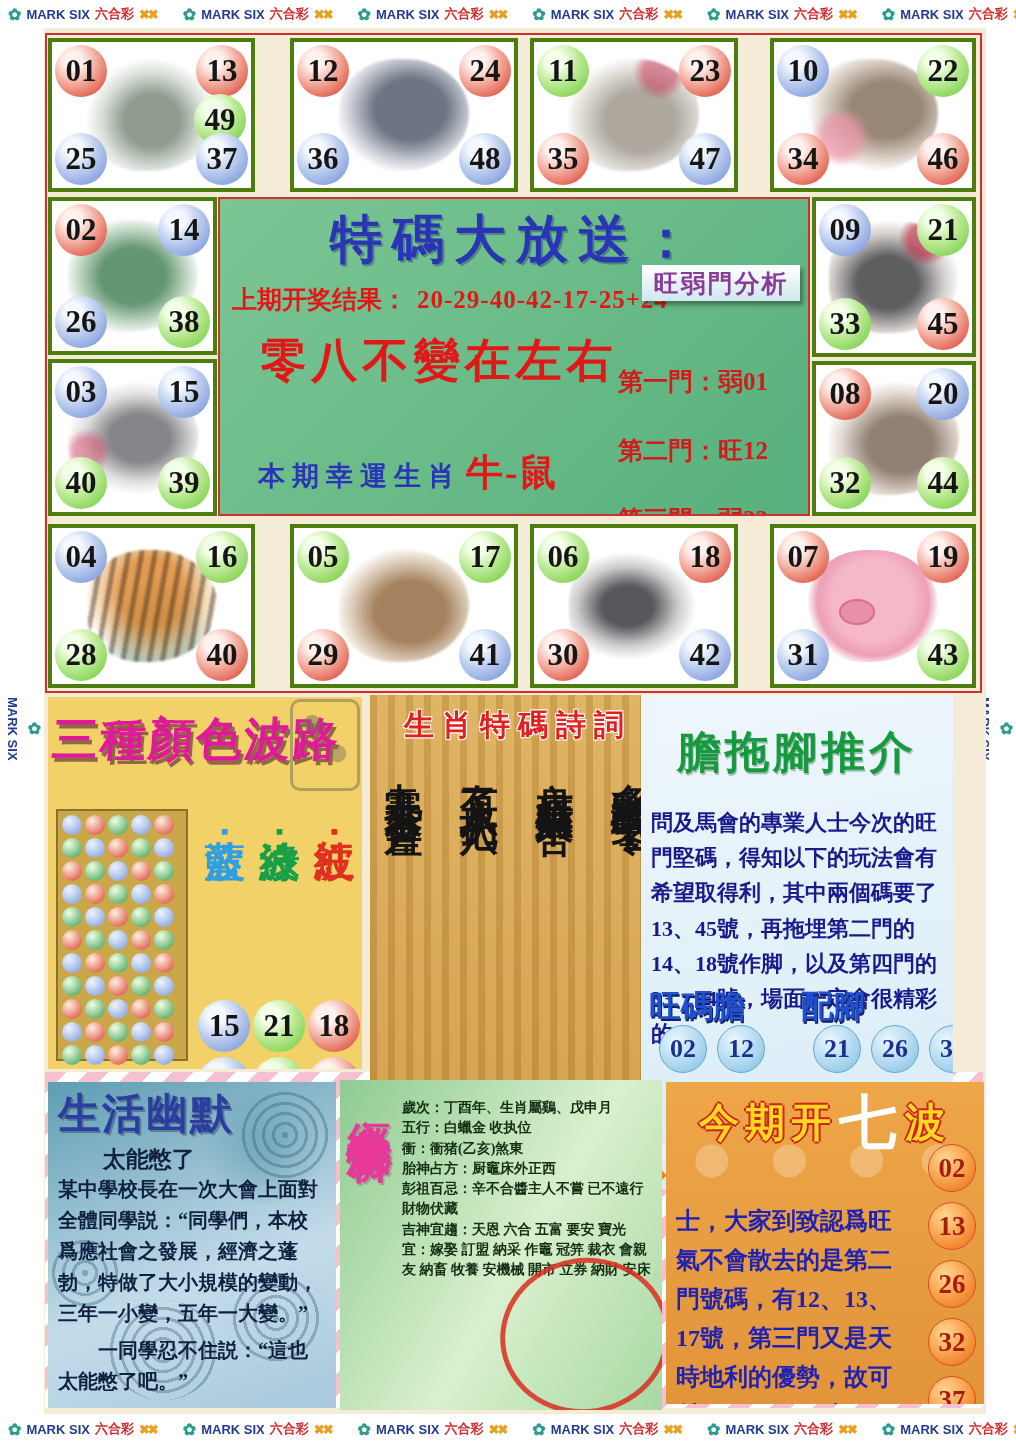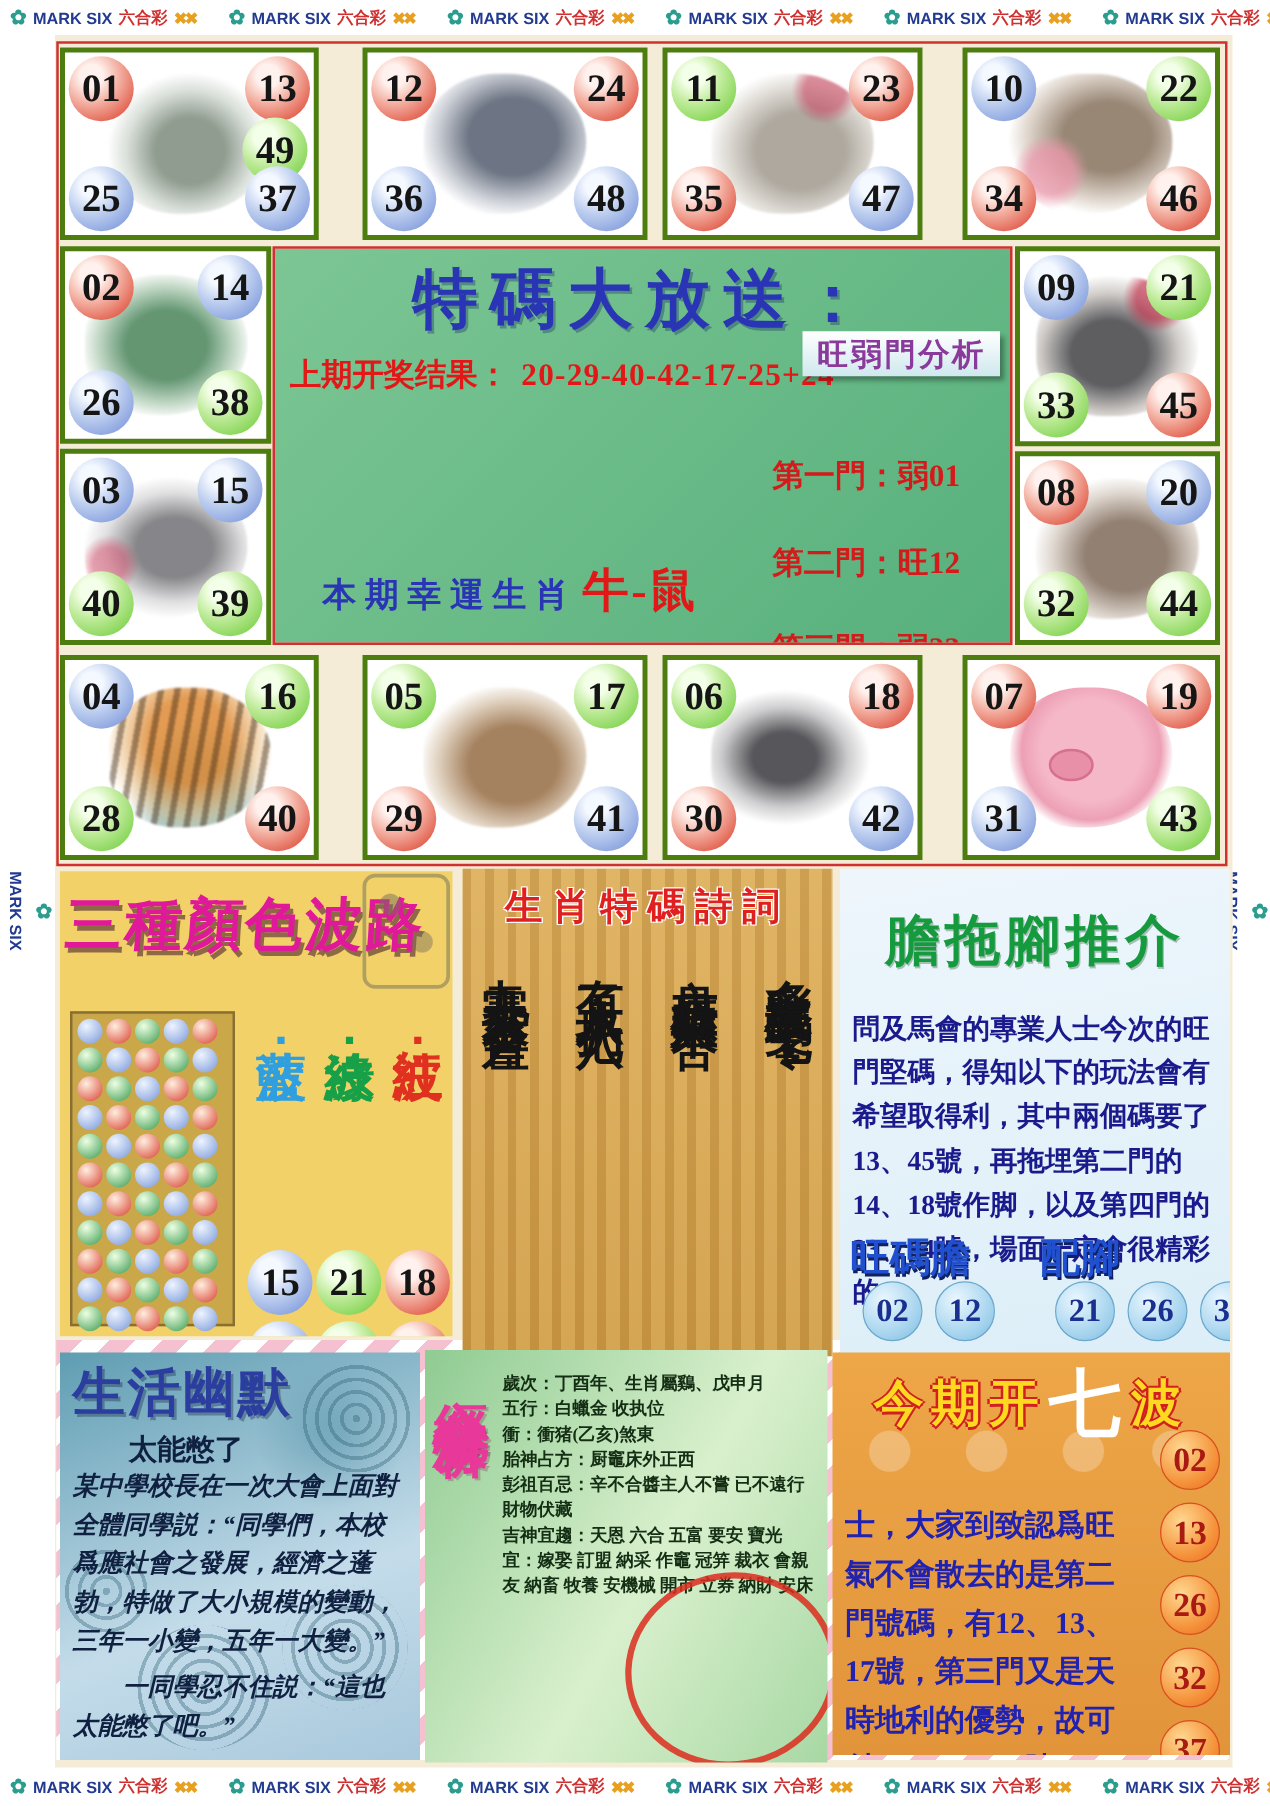--- a/index.html
+++ b/index.html
@@ -104,21 +104,21 @@
   .p-poem{left:370px;top:695px;width:296px;height:390px;
           background:repeating-linear-gradient(90deg, rgba(140,90,20,.18) 0 7px, rgba(255,230,160,.12) 7px 18px),
                      linear-gradient(#dcae5d,#cf9c48);}
   .poem-title{position:absolute;top:10px;left:0;width:100%;text-align:center;font-size:30px;font-weight:bold;color:#e02020;
               letter-spacing:8px;text-shadow:-1px -1px 0 #fff,1px -1px 0 #fff,-1px 1px 0 #fff,1px 1px 0 #fff;}
   .poem-cols{position:absolute;left:10px;top:58px;right:14px;bottom:6px;display:flex;flex-direction:row-reverse;
              justify-content:space-between;}
   .poem-line{writing-mode:vertical-rl;text-orientation:upright;font-size:38px;font-weight:bold;color:#141414;
              line-height:1.2;letter-spacing:6px;}
   
-  .p-tuo{left:672px;top:695px;width:312px;height:495px;background:linear-gradient(170deg,#eef6fc,#d8ecf7);}
+  .p-tuo{left:641px;top:695px;width:312px;height:495px;background:linear-gradient(170deg,#eef6fc,#d8ecf7);}
   .tuo-title{position:absolute;top:28px;left:0;width:100%;text-align:center;font-size:44px;font-weight:bold;color:#159a3e;
              letter-spacing:4px;text-shadow:1px 2px 0 rgba(10,60,20,.3);font-family:"Liberation Sans",sans-serif;}
   .tuo-body{position:absolute;top:110px;left:10px;width:292px;font-size:22px;font-weight:bold;color:#1a1a8c;line-height:1.6;}
   .tuo-labels{position:absolute;top:290px;left:8px;width:300px;display:flex;font-size:32px;font-weight:bold;color:#2050d0;
               text-shadow:1px 2px 0 #102060;font-family:"Liberation Sans",sans-serif;}
   .tuo-labels .lab2{margin-left:56px;}
   .tuo-balls{position:absolute;top:330px;left:18px;display:flex;gap:10px;align-items:center;}
   .tball{width:46px;height:46px;border-radius:50%;background:radial-gradient(circle at 35% 30%,#eaf7ff,#9fd0ec 70%,#7cb8da);
          border:1px solid #6aa8cc;display:flex;align-items:center;justify-content:center;
          font:600 26px "Liberation Serif",serif;color:#1a3090;}
@@ -131,21 +131,21 @@
            background:radial-gradient(circle at 75% 20%, rgba(90,150,170,.5) 0 10px, transparent 60px),
                       linear-gradient(160deg,#5f9db2,#c4dcea 60%,#a8c8dc);}
   .spiral{position:absolute;border-radius:50%;
           background:repeating-radial-gradient(circle, rgba(40,90,110,.35) 0 3px, transparent 3px 10px);}
   .sp1{right:6px;top:8px;width:90px;height:90px;} .sp2{left:60px;bottom:8px;width:110px;height:100px;}
   .sp3{right:10px;bottom:40px;width:100px;height:100px;} .sp4{left:2px;bottom:100px;width:70px;height:70px;}
   .humor-title{position:absolute;top:4px;left:10px;font-size:42px;font-weight:bold;color:#2b3e9f;letter-spacing:2px;
                text-shadow:2px 2px 0 rgba(20,30,70,.35);font-family:"Liberation Sans",sans-serif;}
   .humor-sub{position:absolute;top:62px;left:0;width:70%;text-align:center;font-size:23px;font-weight:bold;color:#102040;}
   .humor-body{position:absolute;top:92px;left:10px;width:268px;font-size:20px;font-weight:bold;color:#102040;line-height:1.55;}
-  .humor-body p{margin:0 0 6px 0;font-style:italic;}
+  .humor-body p{margin:0 0 6px 0;}
   .humor-body .indent{text-indent:2em;}
   
   .p-alm{left:340px;top:1080px;width:322px;height:330px;background:linear-gradient(120deg,#8fcb92,#d9f0cd 55%,#a8d8a4);}
   .alm-title{position:absolute;left:4px;top:4px;height:322px;writing-mode:vertical-rl;text-orientation:upright;
              font-size:44px;font-weight:bold;color:#e8389a;line-height:1.1;letter-spacing:4px;
              text-shadow:2px 2px 0 rgba(120,20,70,.25);}
   .alm-body{position:absolute;left:62px;top:18px;width:254px;font-size:14px;font-weight:bold;color:#142e14;line-height:1.45;}
   .alm-circle{position:absolute;right:-8px;bottom:-4px;width:160px;height:146px;border:5px solid rgba(220,45,30,.85);
               border-radius:50%;transform:rotate(-10deg);}
   
@@ -353,20 +353,21 @@
     <span class="zball blue bl">31</span>
     <span class="zball green br">43</span>
   </div>
 
   <div class="green-panel">
     <div class="gp-title">特碼大放送：</div>
     <div class="gp-last">
       <span>上期开奖结果：</span><span class="val">20-29-40-42-17-25+24</span>
     </div>
     <div class="gp-slogan">
+      <div>零八不變在左右</div>
     </div>
     <div class="gp-lucky">
       <span>本期幸運生肖</span><span class="val">牛-鼠</span>
     </div>
     <div class="gates-title">旺弱門分析</div>
     <div class="gates">
       <div class="gate"><span>第一門：</span><span>弱01</span></div>
       <div class="gate"><span>第二門：</span><span>旺12</span></div>
       <div class="gate"><span>第三門：</span><span>弱23</span></div>
       <div class="gate"><span>第四門：</span><span>旺35</span></div>

